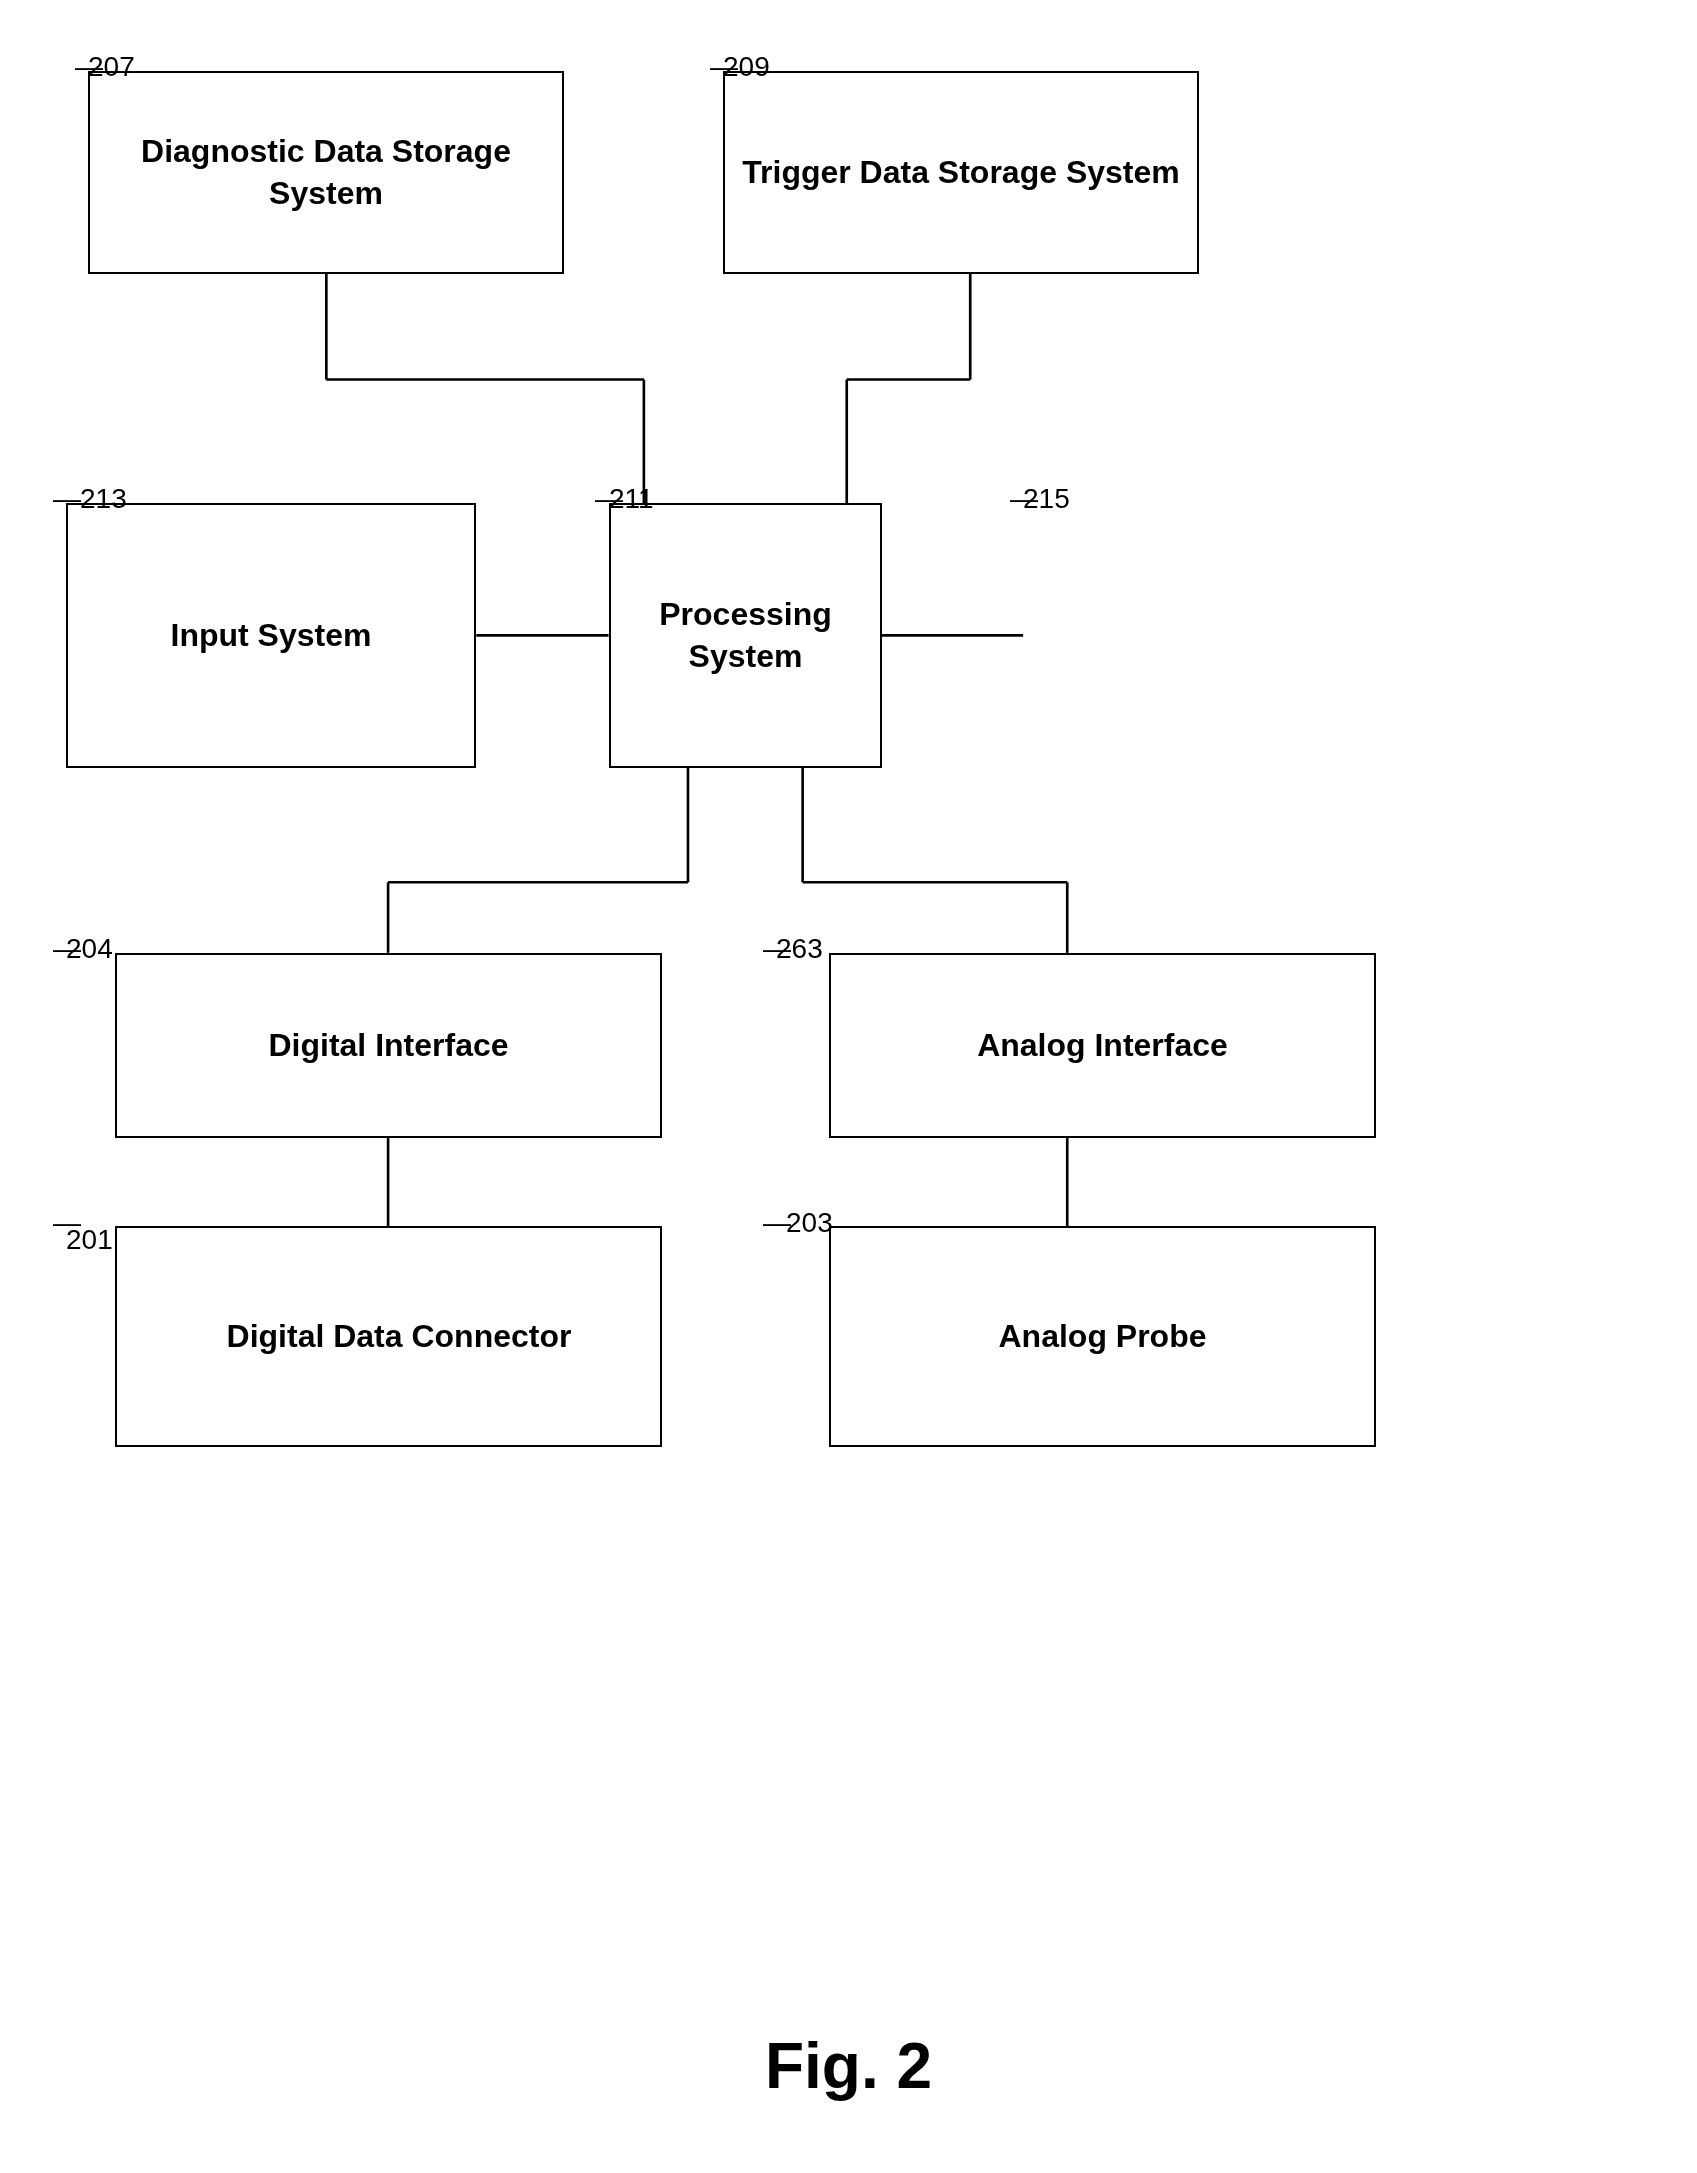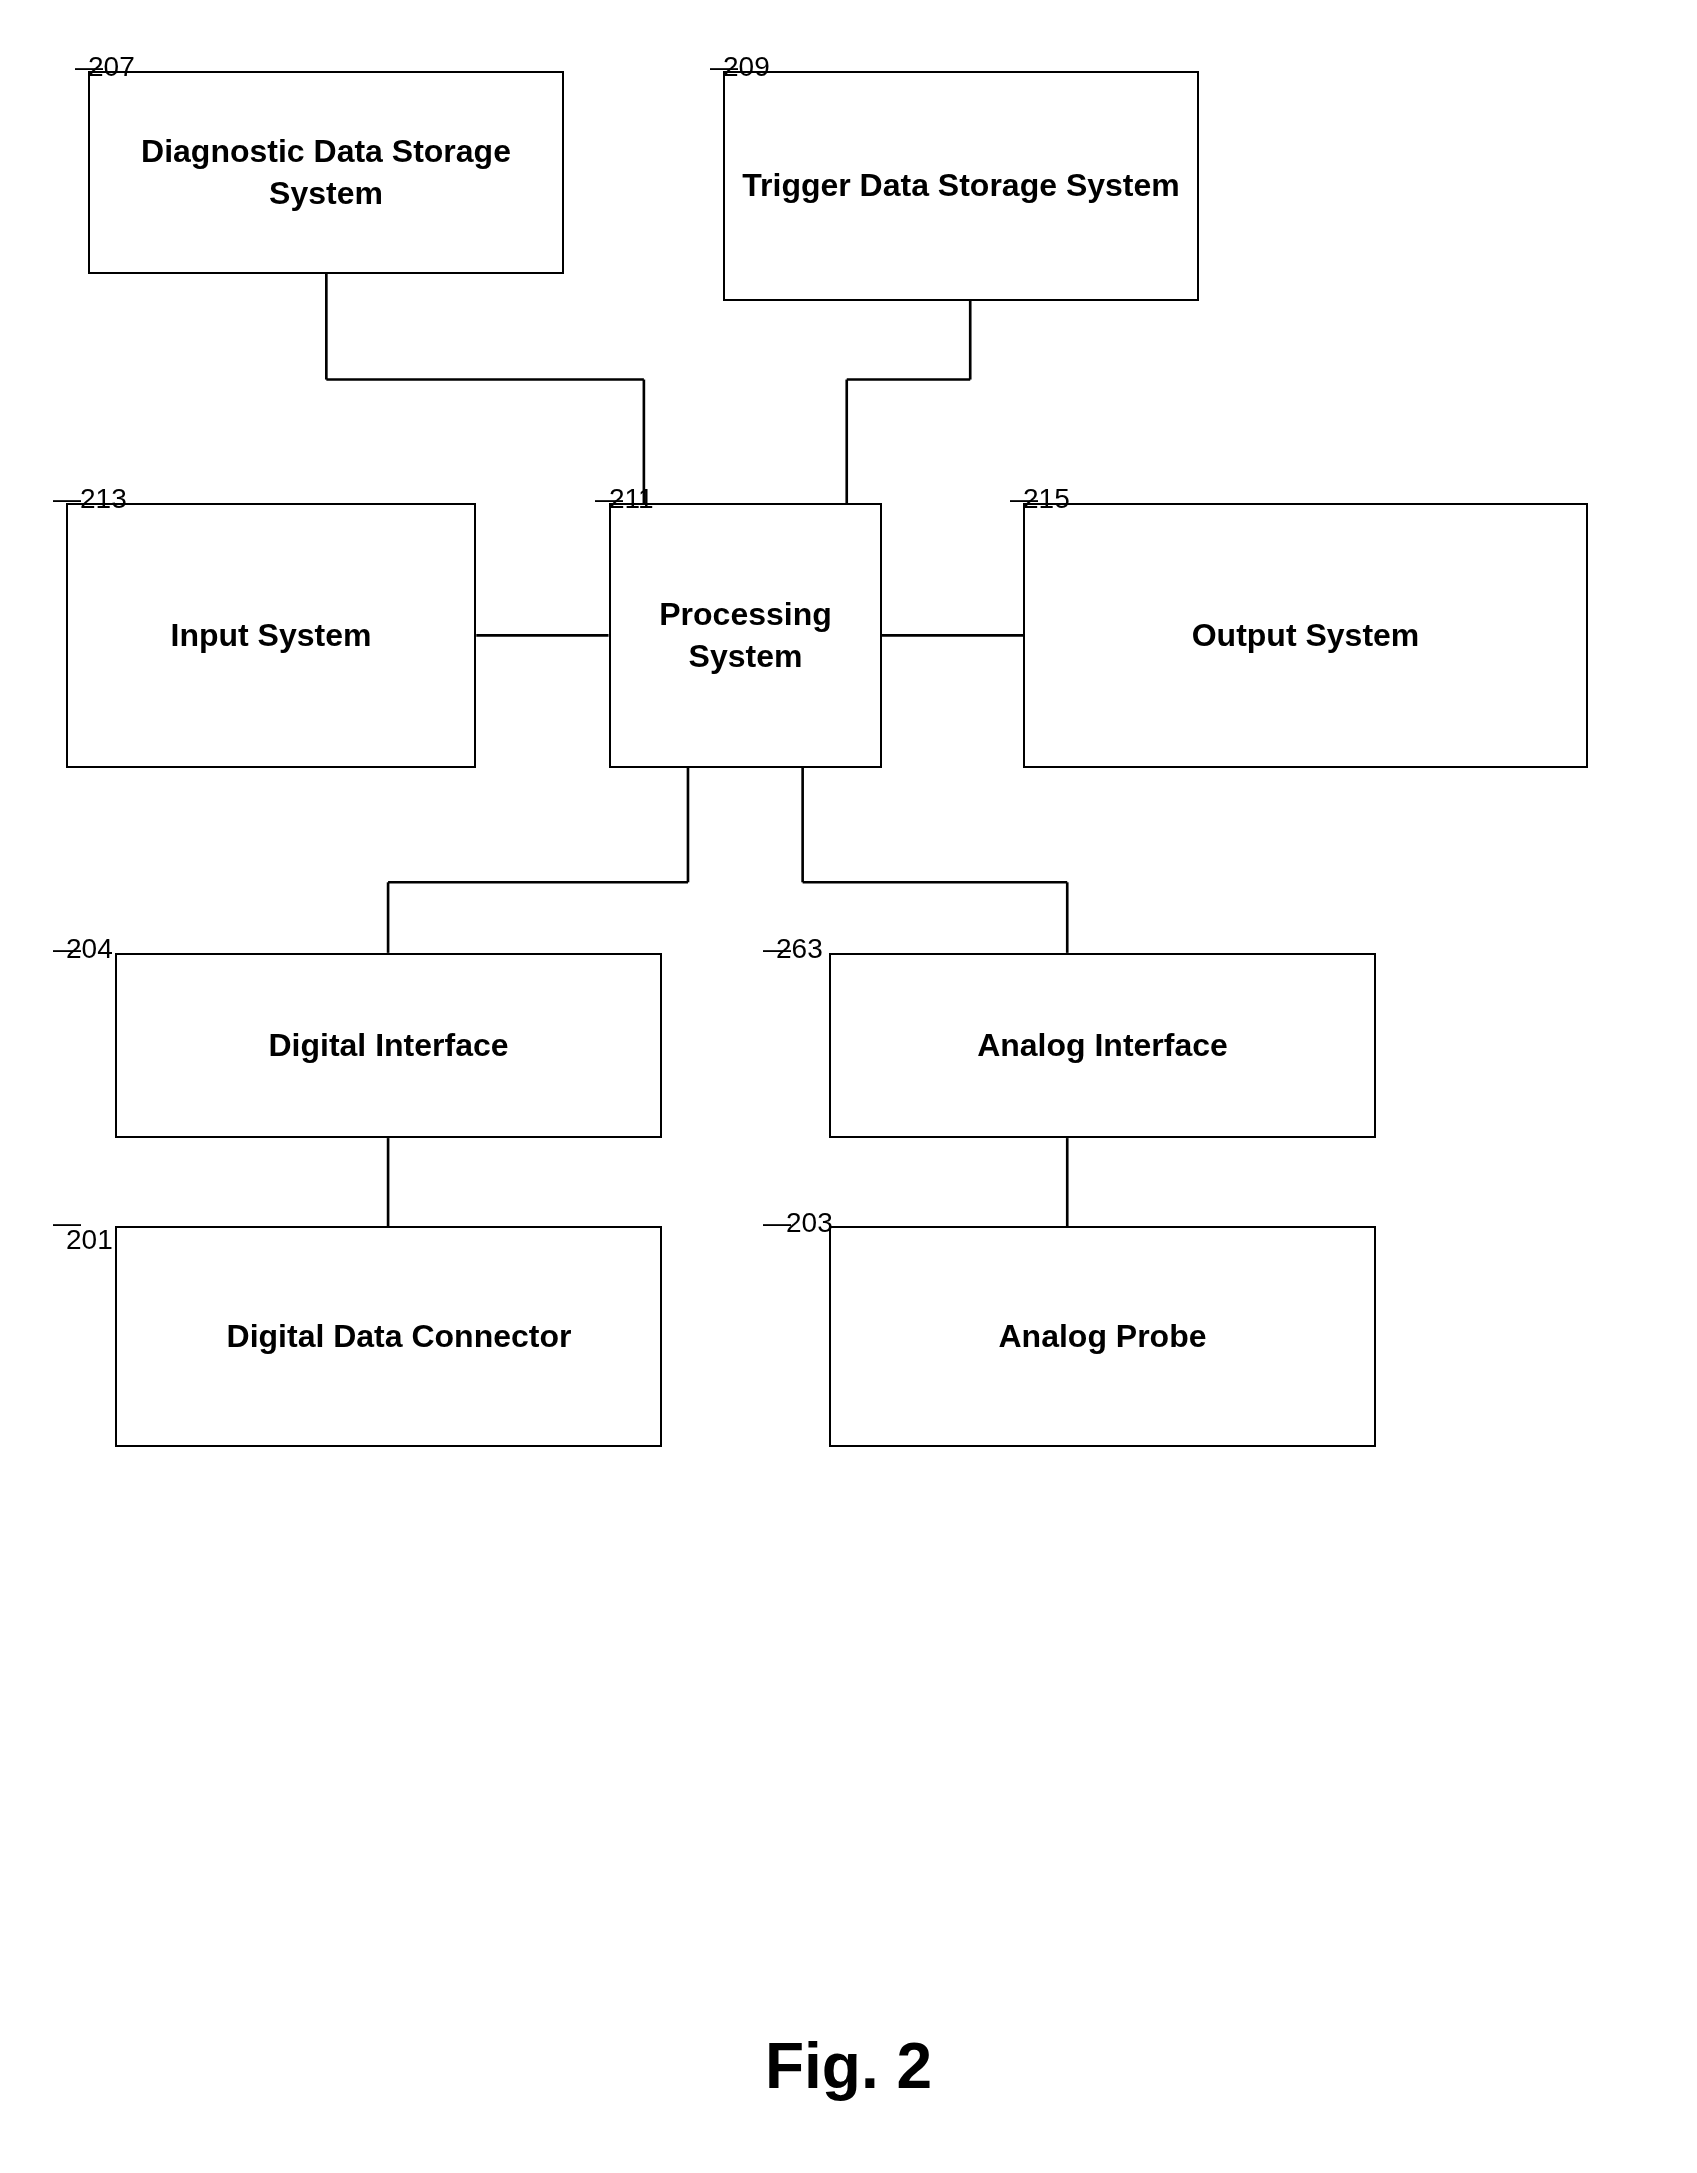--- a/index.html
+++ b/index.html
@@ -95,41 +95,38 @@
 
     <line x1="1210" y1="1290" x2="1210" y2="1390"></line>
   </svg>
 
   <div class="box" style="left: 88px; top: 71px; width: 476px; height: 203px;">
     <span>Diagnostic Data Storage System</span>
   </div>
   <span class="label" style="left: 88px; top: 51px;">207</span>
   <span style="position:absolute; left:75px; top:51px; font-size:28px;">—</span>
 
-  <div class="box" style="left: 723px; top: 71px; width: 476px; height: 230px;">
+  <div class="box" style="left: 723px; top: 71px; width: 476px; height: 203px;">
     <span>Trigger Data Storage System</span>
   </div>
   <span class="label" style="left: 723px; top: 51px;">209</span>
   <span style="position:absolute; left:710px; top:51px; font-size:28px;">—</span>
 
   <div class="box" style="left: 66px; top: 503px; width: 410px; height: 265px;">
     <span>Input System</span>
   </div>
   <span class="label" style="left: 80px; top: 483px;">213</span>
   <span style="position:absolute; left:53px; top:483px; font-size:28px;">—</span>
 
   <div class="box" style="left: 609px; top: 503px; width: 273px; height: 265px;">
     <span>Processing System</span>
   </div>
   <span class="label" style="left: 609px; top: 483px;">211</span>
   <span style="position:absolute; left:595px; top:483px; font-size:28px;">—</span>
 
-  <div class="box" style="left: 1023px; top: 503px; width: 565px; height: 265px;">
-    <span>Output System</span>
-  </div>
   <span class="label" style="left: 1023px; top: 483px;">215</span>
   <span style="position:absolute; left:1010px; top:483px; font-size:28px;">—</span>
 
   <div class="box" style="left: 115px; top: 953px; width: 547px; height: 185px;">
     <span>Digital Interface</span>
   </div>
   <span class="label" style="left: 66px; top: 933px;">204</span>
   <span style="position:absolute; left:53px; top:933px; font-size:28px;">—</span>
 
   <div class="box" style="left: 829px; top: 953px; width: 547px; height: 185px;">

